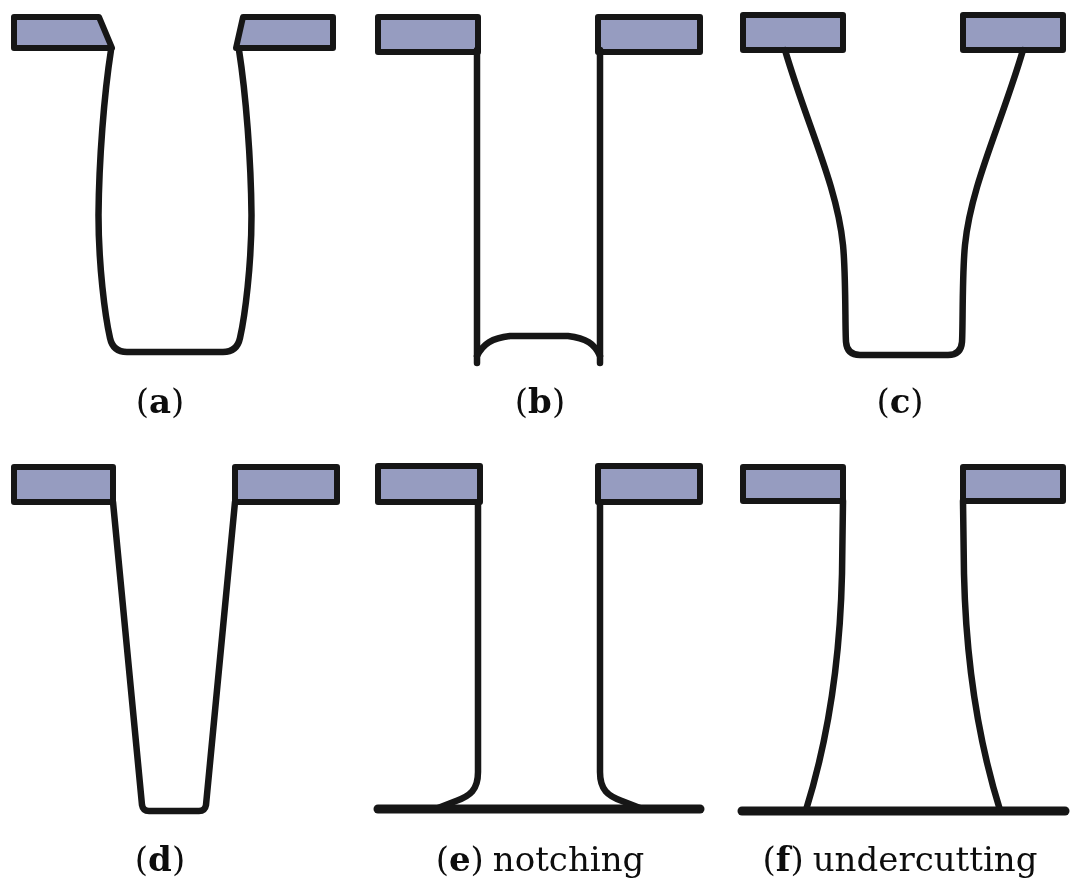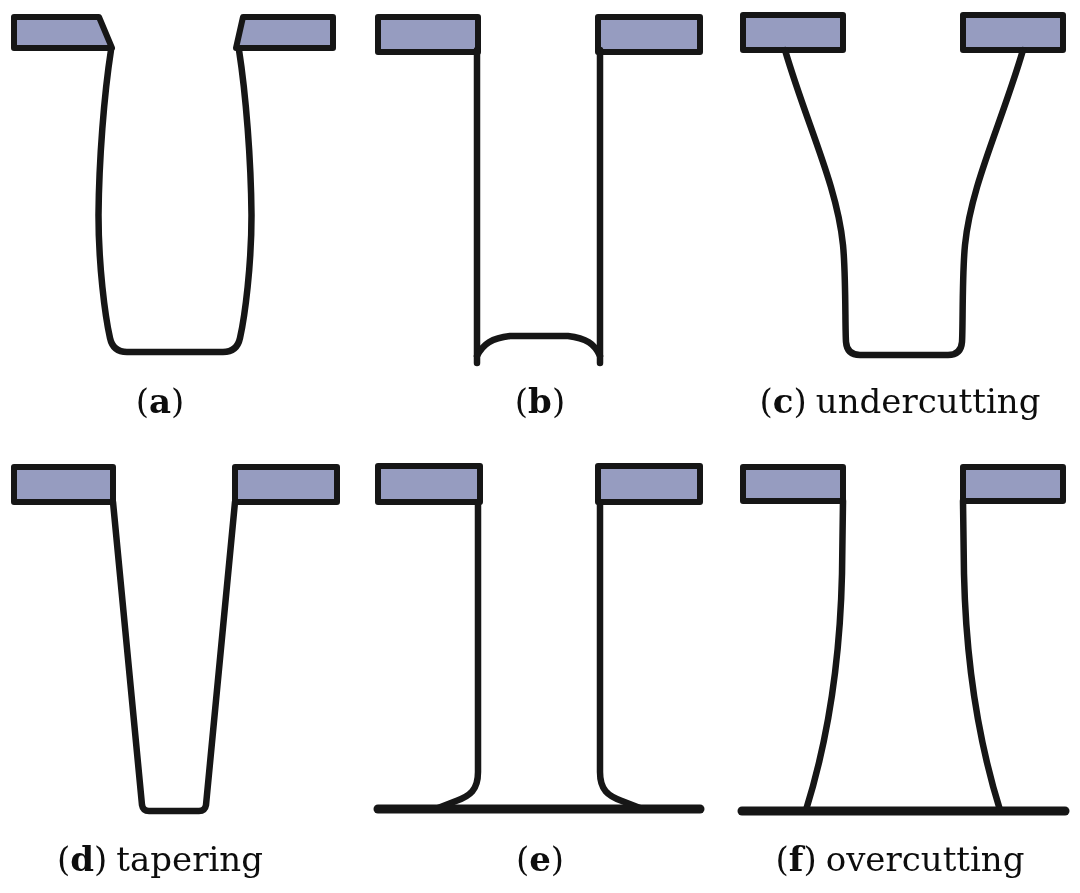--- a/index.html
+++ b/index.html
@@ -63,56 +63,55 @@
   </div>
 
   <div class="panel">
     <svg width="360" height="368" viewBox="0 0 360 368">
       <rect class="mask" x="23" y="15" width="100" height="35"></rect>
       <rect class="mask" x="243" y="15" width="100" height="35"></rect>
       <path class="profile" d="M 65 50 C 87 125 117 185 123 245 C 126 275 125 328 126 342 Q 127 355 140 355 L 228 355 Q 241 355 242 342 C 243 328 242 275 245 245 C 251 185 281 125 303 50"></path>
     </svg>
     <div class="caption">
       <span class="letter-group"><span>(</span><b>c</b><span>)</span></span>
-      <span class="label">undercutting</span>
     </div>
   </div>
 
   <div class="panel">
     <svg width="360" height="390" viewBox="0 0 360 390">
       <rect class="mask" x="14" y="33" width="99" height="35"></rect>
       <rect class="mask" x="235" y="33" width="102" height="35"></rect>
       <path class="profile" d="M 113 68 L 142 371 Q 143 377 149 377 L 199 377 Q 205 377 206 371 L 235 68"></path>
     </svg>
     <div class="caption shift-left">
       <span class="letter-group"><span>(</span><b>d</b><span>)</span></span>
-      <span class="label">tapering</span>
     </div>
   </div>
 
   <div class="panel">
     <svg width="360" height="390" viewBox="0 0 360 390">
       <rect class="mask" x="18" y="32" width="102" height="36"></rect>
       <rect class="mask" x="238" y="32" width="102" height="36"></rect>
       <path class="profile" d="M 118 68 L 118 338 C 118 356 110 362 96 367 L 78 374"></path>
       <path class="profile" d="M 240 68 L 240 338 C 240 356 248 362 262 367 L 280 374"></path>
       <path class="substrate" d="M 18 375 L 340 375"></path>
     </svg>
     <div class="caption">
       <span class="letter-group"><span>(</span><b>e</b><span>)</span></span>
+      <span class="label">notching</span>
     </div>
   </div>
 
   <div class="panel">
     <svg width="360" height="390" viewBox="0 0 360 390">
       <rect class="mask" x="23" y="33" width="100" height="34"></rect>
       <rect class="mask" x="243" y="33" width="100" height="34"></rect>
       <path class="profile" d="M 123 67 L 122 140 C 120 230 106 312 86 376"></path>
       <path class="profile" d="M 243 67 L 244 140 C 246 230 260 312 280 376"></path>
       <path class="substrate" d="M 22 377 L 345 377"></path>
     </svg>
     <div class="caption">
       <span class="letter-group"><span>(</span><b>f</b><span>)</span></span>
-      <span class="label">overcutting</span>
+      <span class="label">undercutting</span>
     </div>
   </div>
 
 </div>
 
 </body></html>

